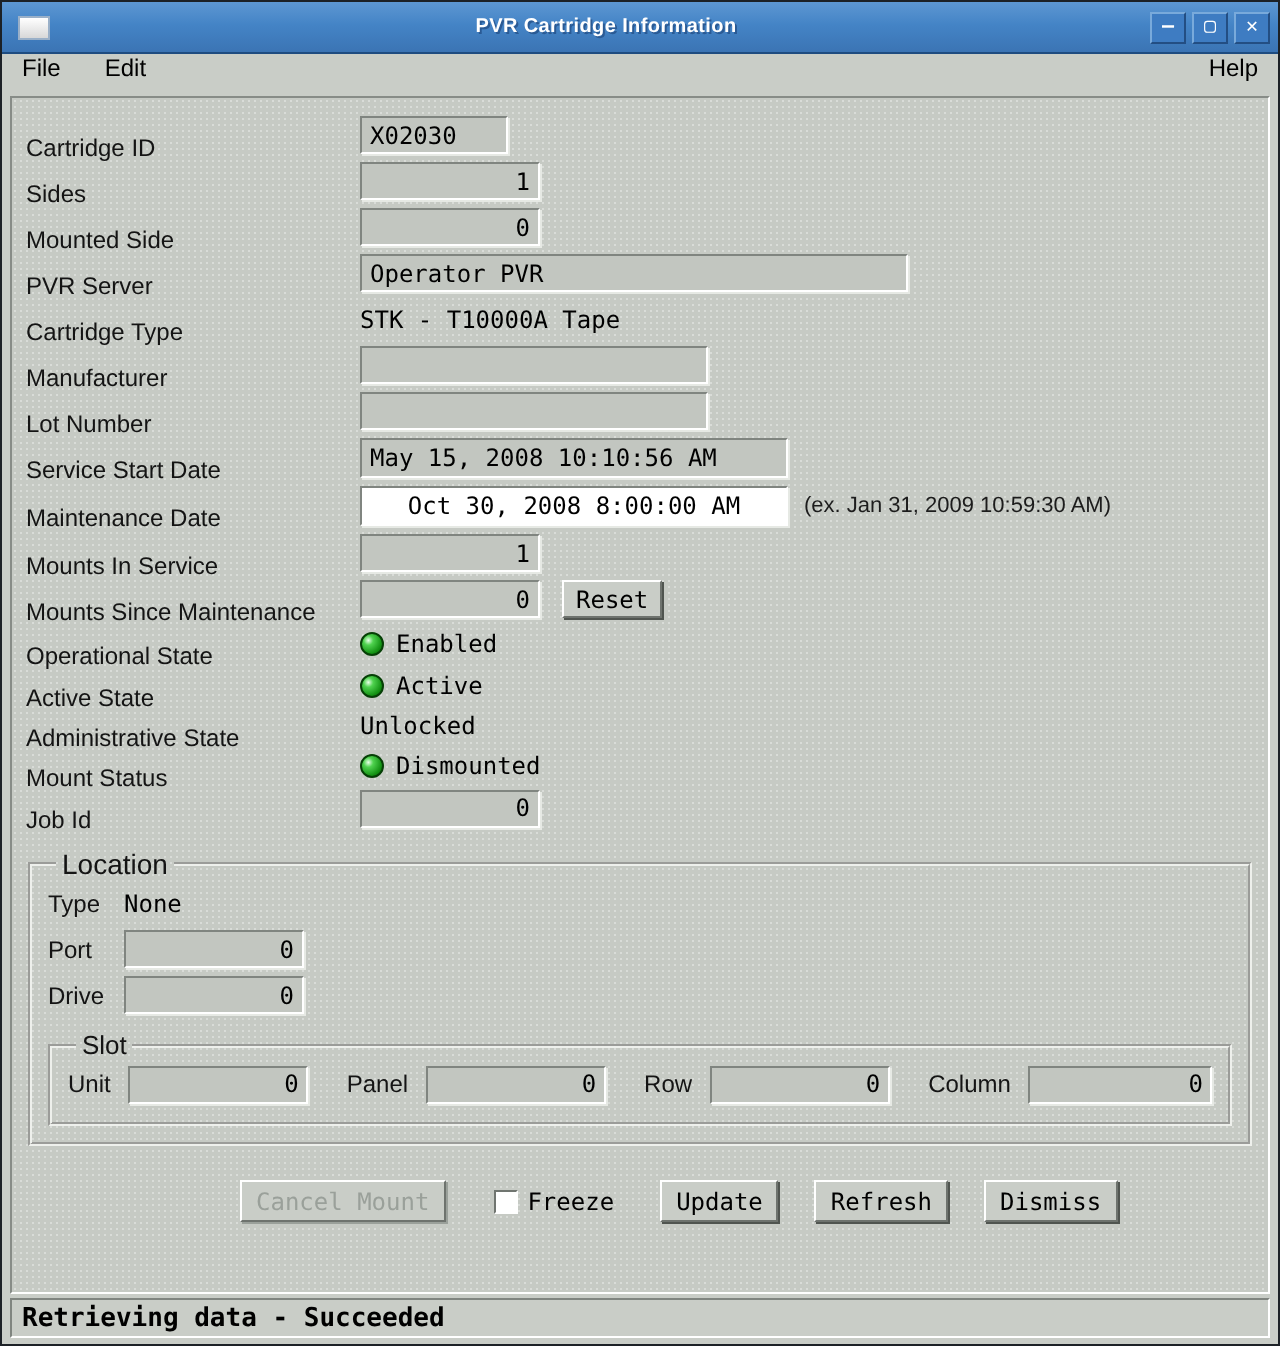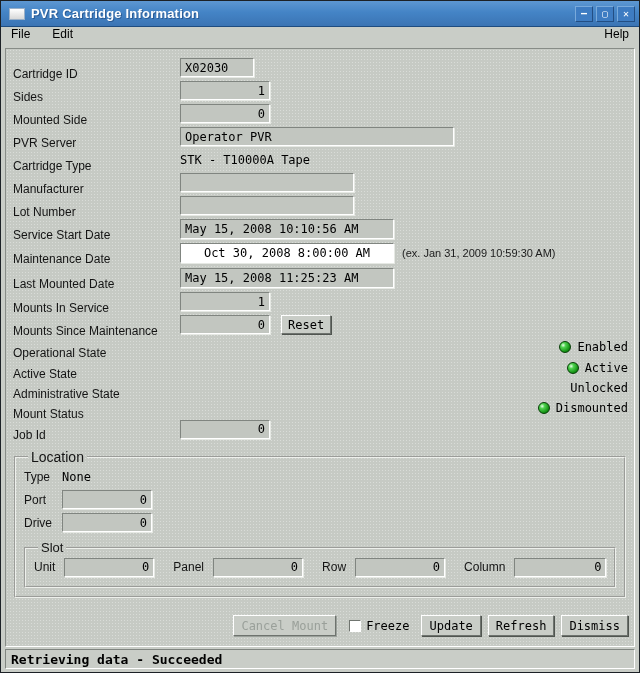--- a/index.html
+++ b/index.html
@@ -22,22 +22,22 @@
     border-bottom:1px solid #1e4c80;
     display:flex; align-items:center;
     padding:0 4px;
   }
   .win-icon {
     width:16px; height:12px; margin:0 6px 0 4px;
     background:linear-gradient(#ffffff,#d8d8d8);
     border:1px solid #9ab0c8;
   }
   .title {
-    flex:1; 
-    color:#fff; font-weight:bold; font-size:13px;
+    flex:1; text-align:center;
+    color:#fff; font-weight:bold; font-size:10px;
     text-shadow:1px 1px 0 #2a5a94;
     letter-spacing:0.2px;
   }
   .tb-btns { display:flex; gap:3px; }
   .tb-btn {
     width:18px; height:16px;
     background:#3e7cc2;
     border:1px solid;
     border-color:#79aadb #234e83 #234e83 #79aadb;
     color:#fff; font-weight:bold; font-size:10px;
@@ -59,21 +59,21 @@
   .content {
     height:100%;
     border:1px solid;
     border-color:#878c87 #ffffff #ffffff #878c87;
     background:#c9cdc7;
     background-image:radial-gradient(rgba(255,255,255,0.30) 18%, rgba(0,0,0,0.015) 19%);
     background-size:3px 3px;
     padding:7px 6px 0 7px;
   }
   .row { display:flex; align-items:center; height:23px; }
-  .row.short { height:20px;justify-content:space-between; }
+  .row.short { height:20px; }
   .lbl {
     width:167px; flex:0 0 167px;
     font-size:12px; color:#141414;margin-top:12px;
   }
   .val-mono, .fld {
     font-family:"DejaVu Sans Mono", monospace;
     font-size:12px; color:#000;
   }
   .fld {
     height:19px;
@@ -123,21 +123,21 @@
     background:#c9cdc7;
     border:1px solid;
     border-color:#ffffff #6e736e #6e736e #ffffff;
     box-shadow:1px 1px 0 #505550;
     padding:2px 7px; height:21px;
     display:flex; align-items:center;
   }
   .btn.disabled { color:#9aa09a; box-shadow:1px 1px 0 #9aa09a; }
   .btn-row {
     display:flex; align-items:center;
-    margin:17px 0 0 107px; gap:7px;justify-content:flex-end;
+    margin:17px 0 0 107px; gap:18px;
   }
   .chk-wrap { display:flex; align-items:center; margin:0 5px 0 6px; }
   .checkbox {
     width:12px; height:12px; background:#fff;
     border:1px solid; border-color:#707570 #ffffff #ffffff #707570;
     margin-right:5px;
   }
   .chk-label { font-family:"DejaVu Sans Mono", monospace; font-size:12px; }
   .btn.reset { margin-left:11px; height:19px; padding:1px 6px; }
   
@@ -216,24 +216,20 @@
       <span class="lbl">Service Start Date</span>
       <span class="fld w-date">May 15, 2008 10:10:56 AM</span>
     </div>
 
     <div class="row" style="height:25px">
       <span class="lbl">Maintenance Date</span>
       <input class="fld white w-date" value="Oct 30, 2008 8:00:00 AM" style="">
       <span class="hint">(ex. Jan 31, 2009 10:59:30 AM)</span>
     </div>
 
-    <div class="row" style="height:25px">
-      <span class="lbl">Last Mounted Date</span>
-      <span class="fld w-date">May 15, 2008 11:25:23 AM</span>
-    </div>
 
     <div class="row">
       <span class="lbl">Mounts In Service</span>
       <span class="fld num w-num">1</span>
     </div>
 
     <div class="row">
       <span class="lbl">Mounts Since Maintenance</span>
       <span class="fld num w-num">0</span>
       <button class="btn reset">Reset</button>

